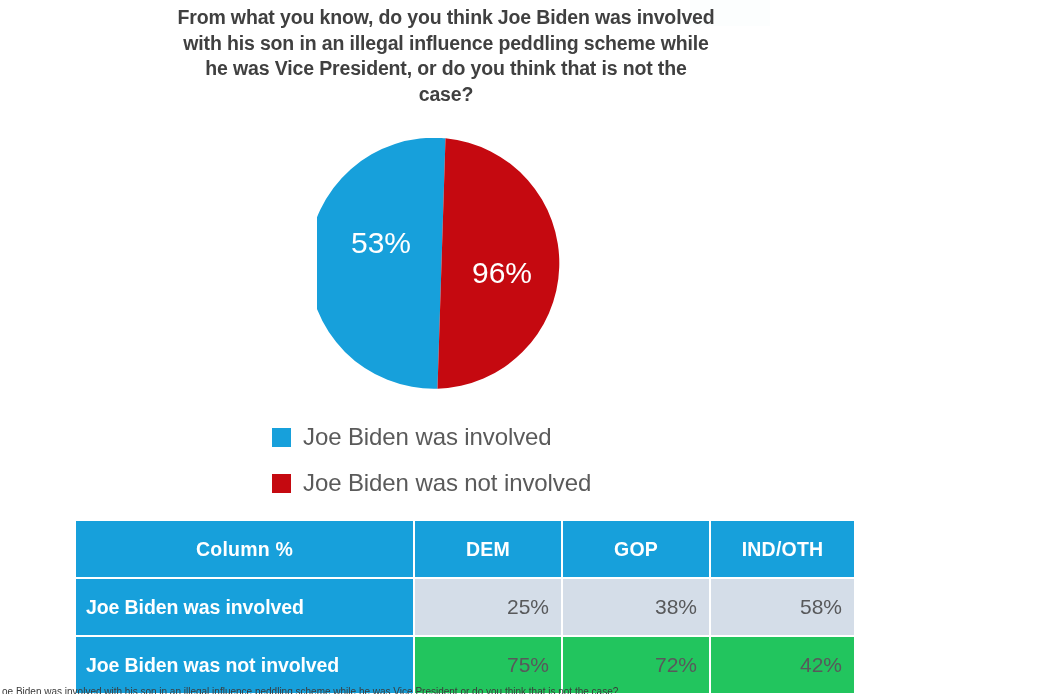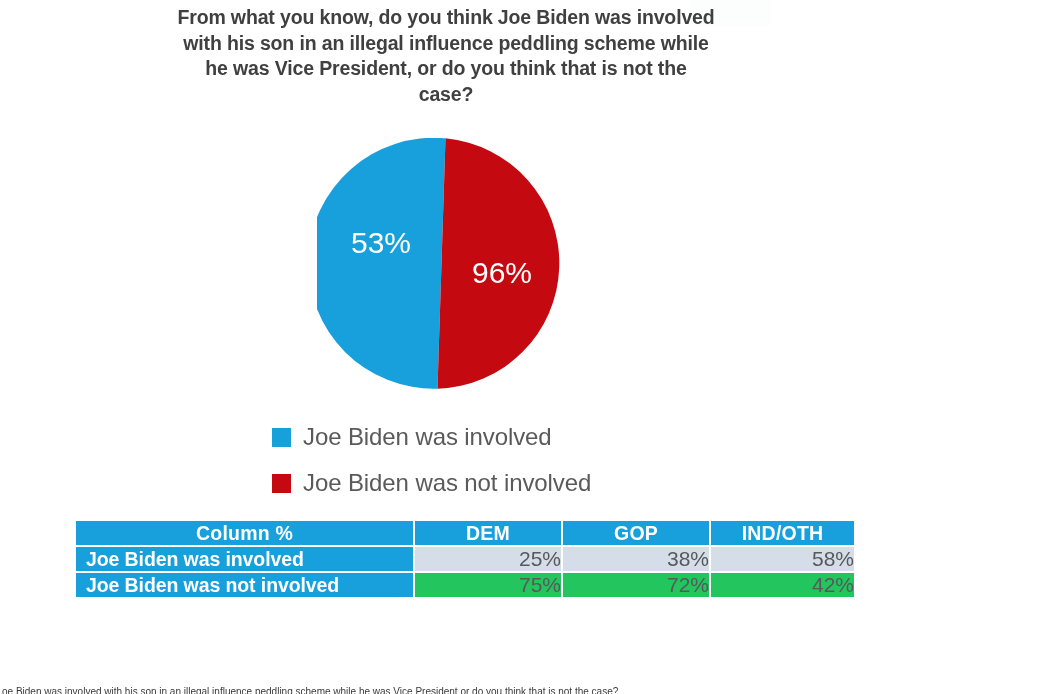--- a/index.html
+++ b/index.html
@@ -78,21 +78,21 @@
   #crosstab {
     position: absolute;
     left: 74px; top: 519px;
     width: 776px;
     border-collapse: separate;
     border-spacing: 2px 2px;
     table-layout: fixed;
   }
   #crosstab th, #crosstab td {
     padding: 0;
-    height: 24px;
+    height: 56px;
     font-size: 19.5px;
     font-weight: bold;
     vertical-align: middle;
     white-space: nowrap;
   }
   #crosstab thead th {
     background: #17A0DB;
     color: #ffffff;
     text-align: center;
     letter-spacing: 0.2px;
@@ -101,20 +101,21 @@
   #crosstab tbody th {
     background: #17A0DB;
     color: #ffffff;
     text-align: left;
     padding-left: 10px;
     letter-spacing: -0.1px;
   }
   #crosstab tbody td {
     color: #58595b;
     text-align: right;
+    padding-right: 12px;
     font-weight: normal;
     font-size: 21px;
   }
   #crosstab tbody tr.row-shade-a td { background: #d4dde8; }
   #crosstab tbody tr.row-shade-b td { background: #22c55e; }
 
   
   col.c0 { width: 337px; }
   col.c1 { width: 146px; }
   col.c2 { width: 146px; }

